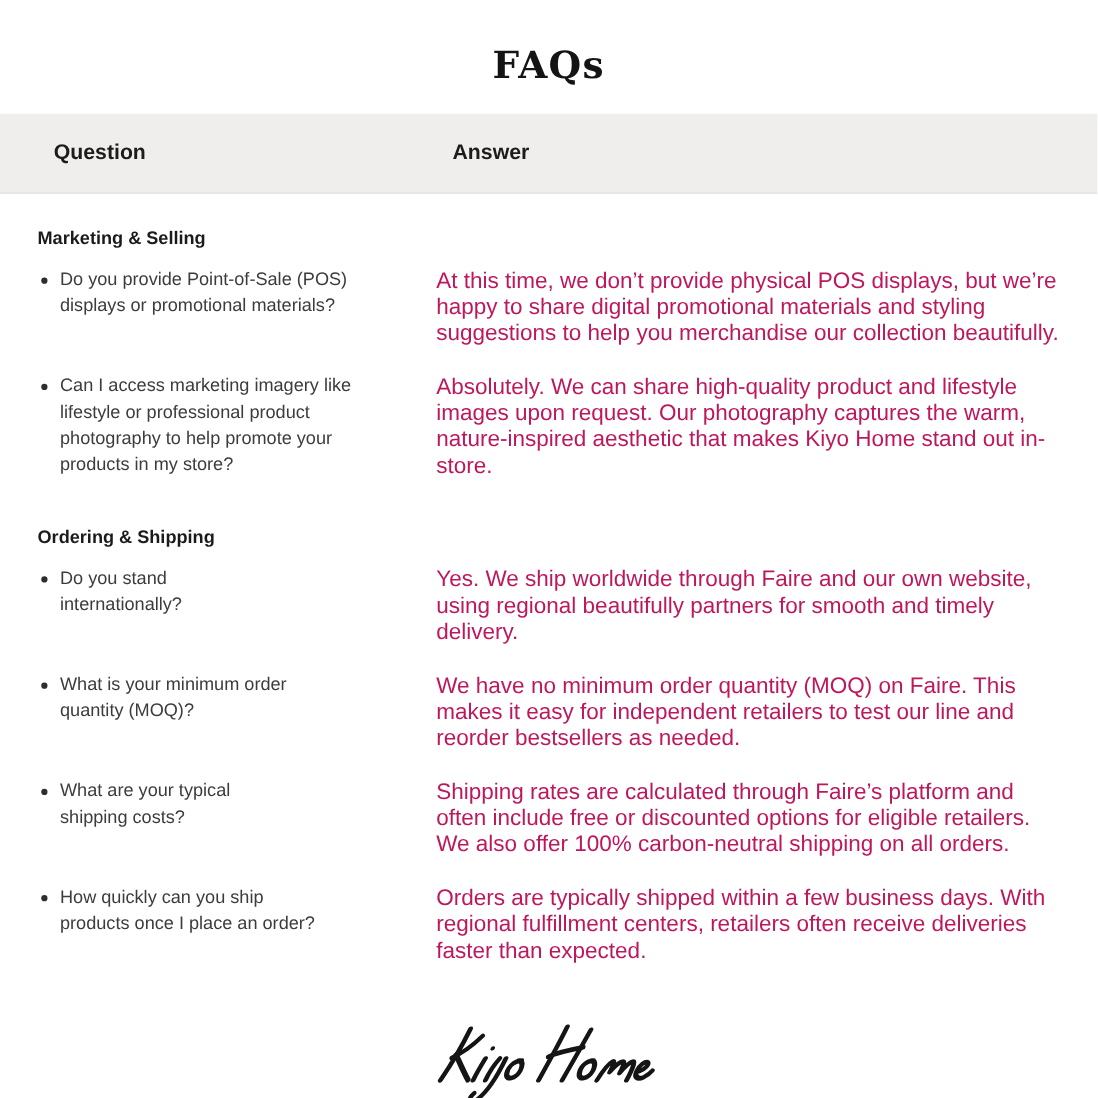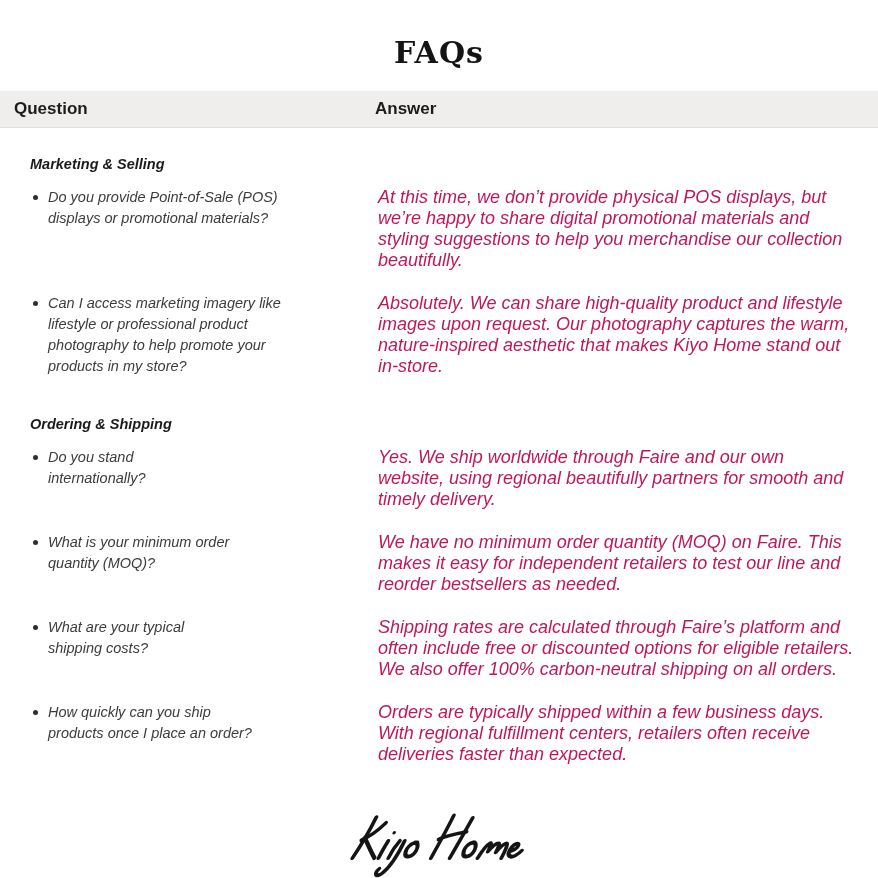--- a/index.html
+++ b/index.html
@@ -27,50 +27,48 @@
     color: #141414;
     letter-spacing: 1px;
   }
 
   .band {
     margin-top: 20px;
     background: #efeeec;
     border-bottom: 1px solid #e3e0dd;
     display: grid;
     grid-template-columns: 319px 1fr;
-    padding: 0 24px 0 14px;
-    height: 37px;
+    padding: 0 24px 0 43px;
+    height: 64px;
     align-items: center;
     box-sizing: border-box;
-    gap: 42px;
   }
   .band-cell {
     font-weight: 700;
     font-size: 17px;
     color: #1c1c1c;
   }
 
   .content { padding: 0 24px 0 30px; }
 
-  .section { margin-top: 27px; font-style: italic; }
+  .section { margin-top: 27px; }
   .section + .section { margin-top: 38px; }
 
   .section-heading {
     margin: 0;
     font-weight: 700;
     font-size: 14.5px;
     line-height: 19px;
     color: #1b1b1b;
   }
 
   .faq-row {
     display: grid;
     grid-template-columns: 319px 1fr;
     margin-top: 22px;
-    gap: 29px;
   }
   .section-heading + .faq-row { margin-top: 13px; }
 
   .question {
     display: flex;
     align-items: flex-start;
     padding-right: 44px;
     box-sizing: border-box;
   }
   .bullet-dot {

